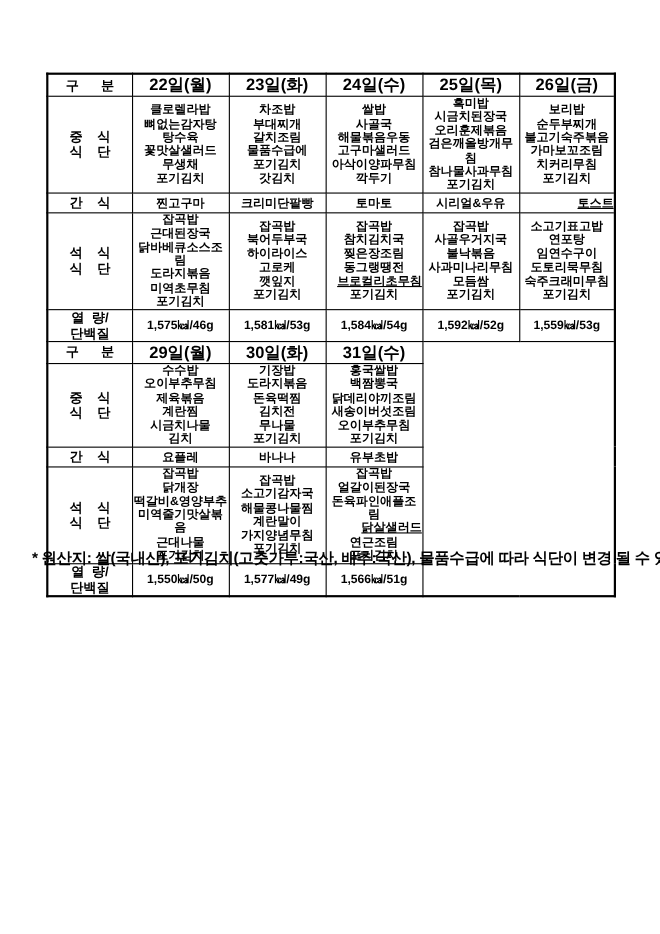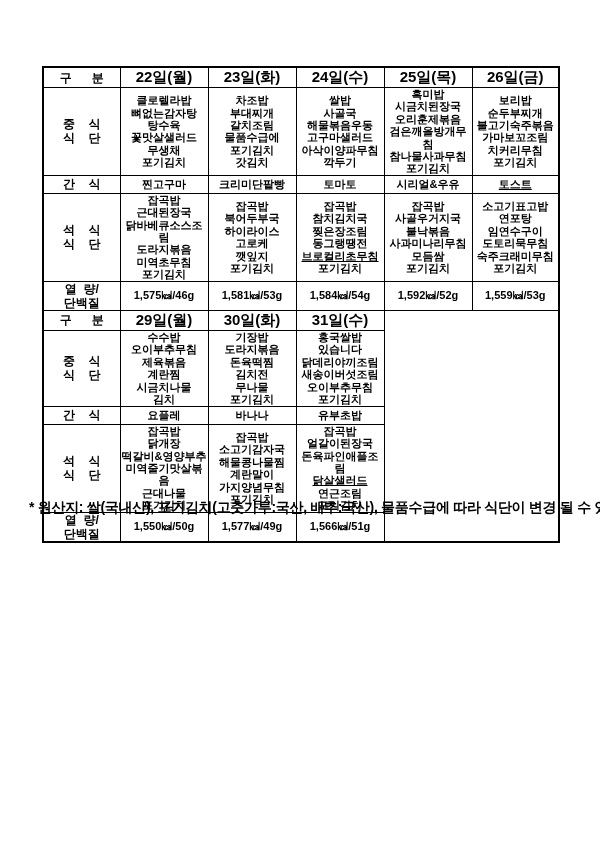--- a/index.html
+++ b/index.html
@@ -17,21 +17,21 @@
     border:1px solid #000;padding:0;margin:0;
     text-align:center;vertical-align:middle;
     font-weight:bold;overflow:hidden;
   }
   td.label{font-size:12px;line-height:14px;white-space:pre-wrap;}
   td.day{font-size:15px;}
   td.menu{font-size:11px;line-height:12.4px;}
   td.snack{font-size:11px;margin-top:48px;}
   td.cal{font-size:11px;margin-left:20px;}
   td.empty{background:#fff;}
-  .u{text-decoration:underline;}
+  .u{text-decoration:underline;text-align:right;}
   tr.r-head1{height:20px;}
   tr.r-lunch1{height:75px;}
   tr.r-snack1{height:18px;}
   tr.r-dinner1{height:78px;}
   tr.r-cal1{height:25px;}
   tr.r-head2{height:19px;}
   tr.r-lunch2{height:76px;}
   tr.r-snack2{height:18px;}
   tr.r-dinner2{height:74px;}
   tr.r-cal2{height:21px;}
@@ -196,21 +196,21 @@
       <td class="menu">
             <div>기장밥</div>
             <div>도라지볶음</div>
             <div>돈육떡찜</div>
             <div>김치전</div>
             <div>무나물</div>
             <div>포기김치</div>
           </td>
       <td class="menu">
             <div>홍국쌀밥</div>
-            <div>있습니다</div>
+            <div>백짬뽕국</div>
             <div>닭데리야끼조림</div>
             <div>새송이버섯조림</div>
             <div>오이부추무침</div>
             <div>포기김치</div>
           </td>
     </tr>
 
     <tr class="r-snack2">
       <td class="label">간    식</td>
       <td class="snack">요플레</td>

